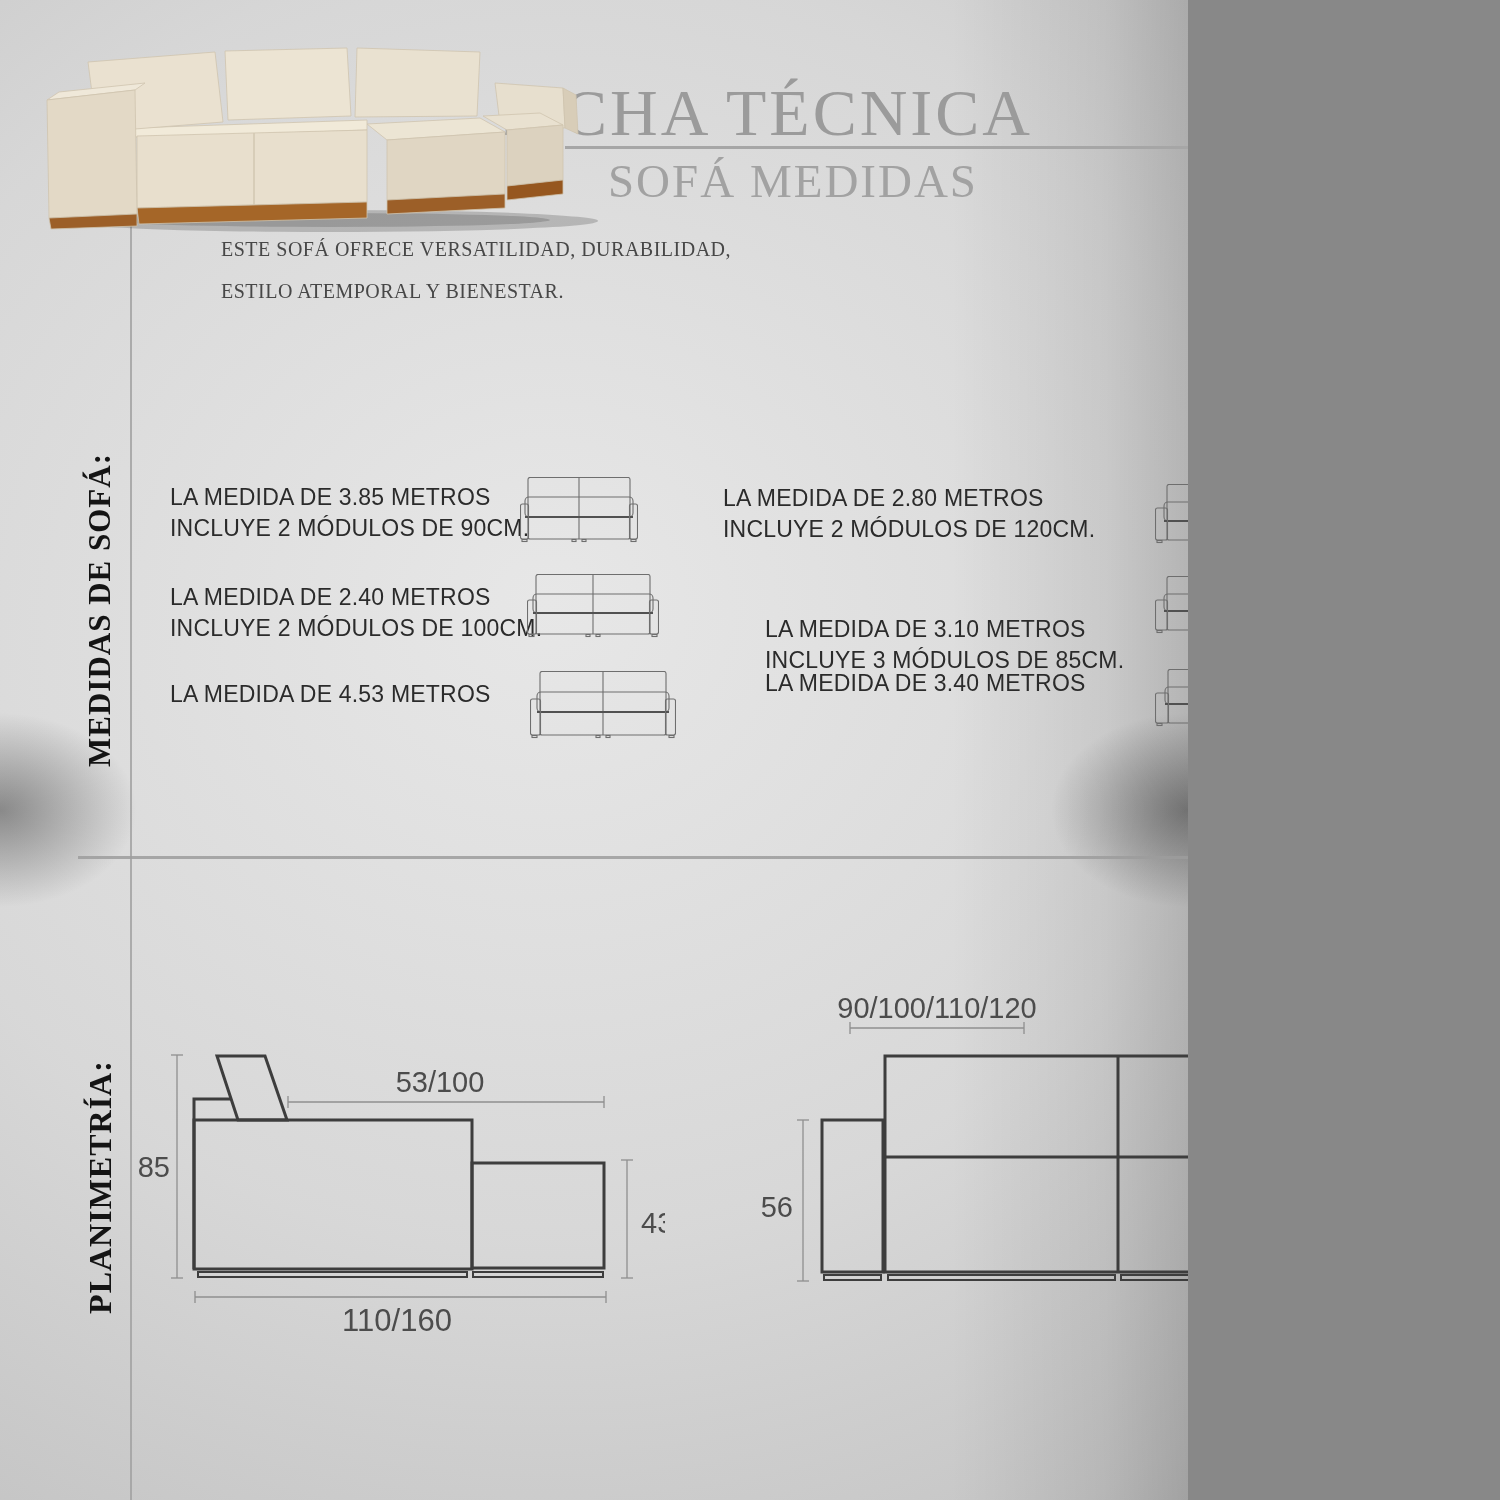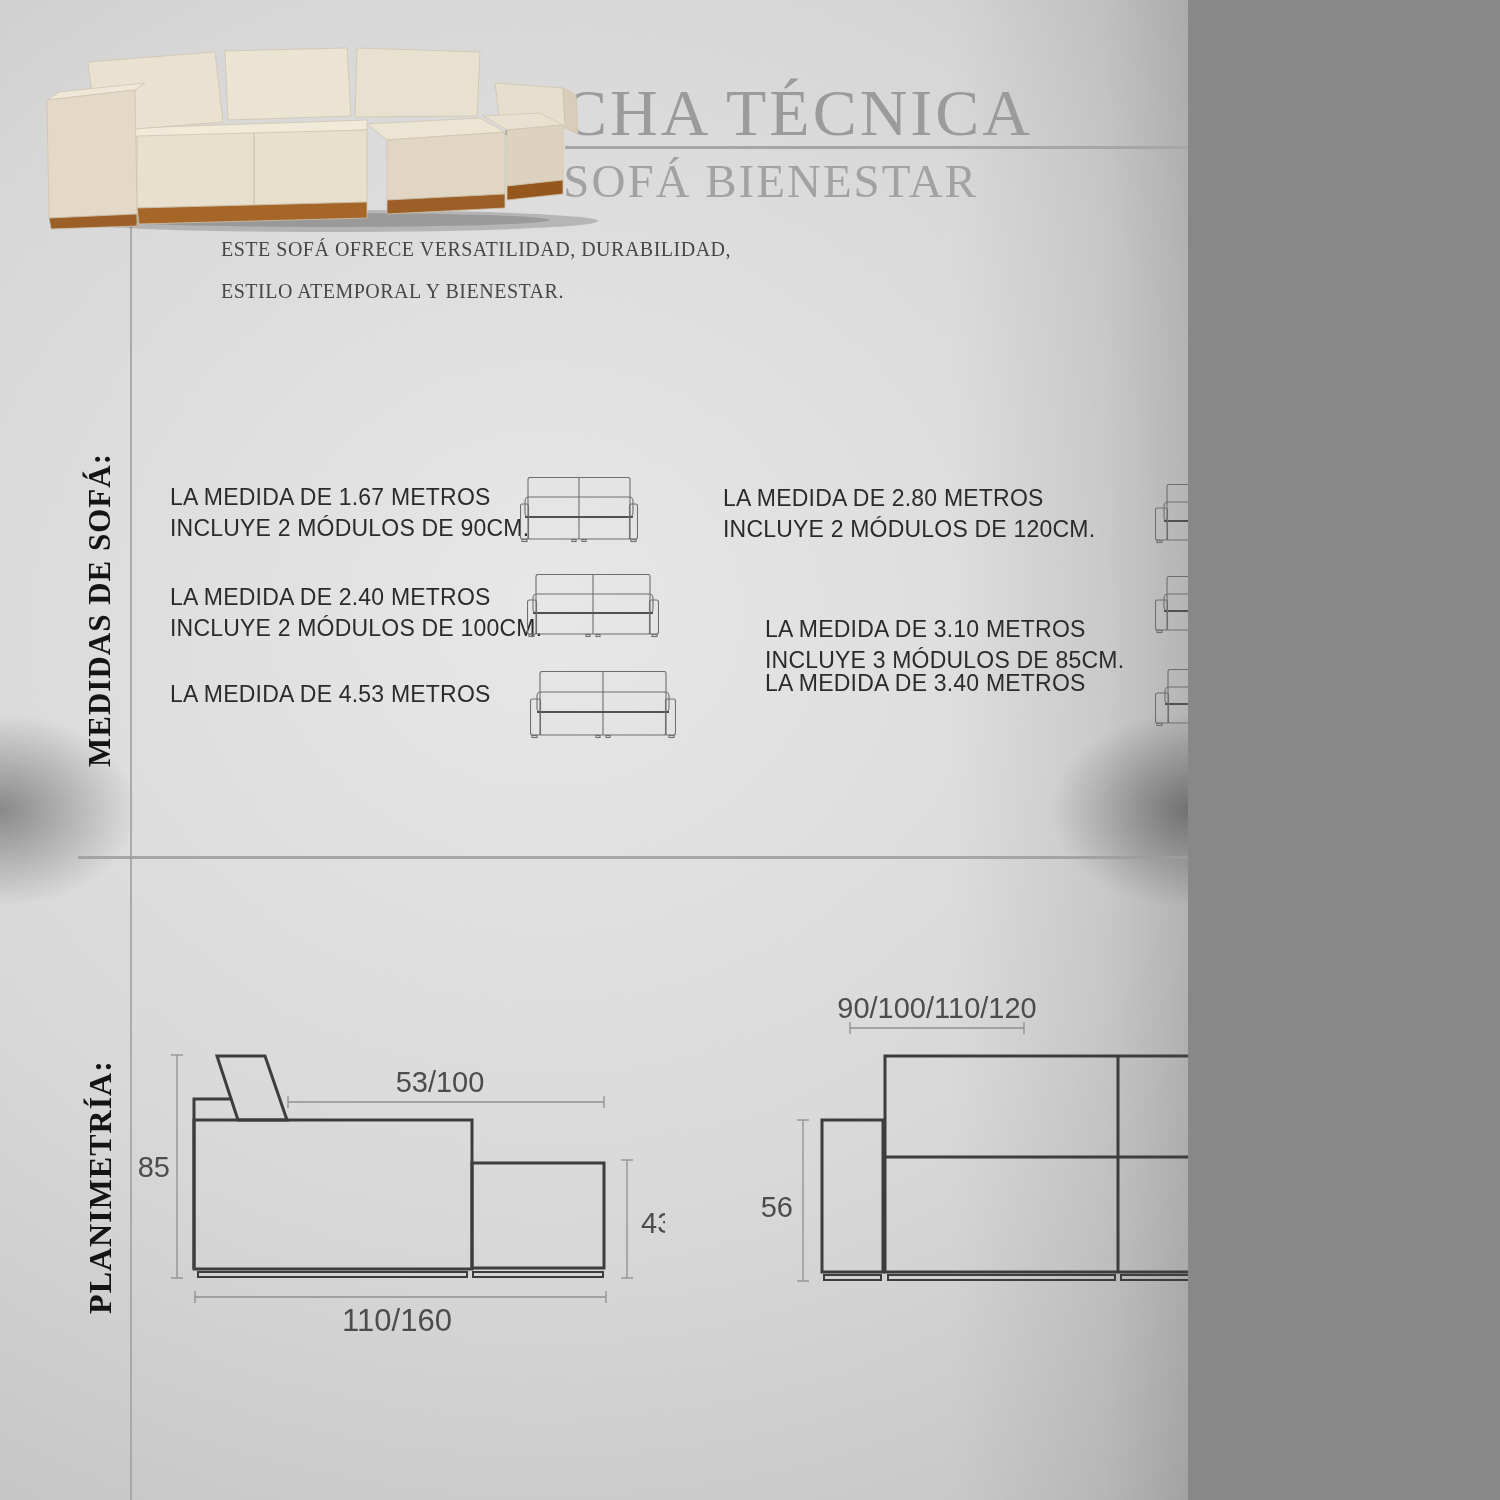--- a/index.html
+++ b/index.html
@@ -41,21 +41,21 @@
 
   <div class="layer vignette-left"></div>
   <div class="layer vignette-right"></div>
   <div class="layer right-shade"></div>
 
   <div class="abs v-rule"></div>
   <div class="abs section-rule"></div>
   <div class="abs header-rule"></div>
 
   <div class="abs serif title">FICHA TÉCNICA</div>
-  <div class="abs serif subtitle">SOFÁ BIENESTAR</div>
+  <div class="abs serif subtitle">SOFÁ MEDIDAS</div>
   <div class="abs serif description">
     <div>ESTE SOFÁ OFRECE VERSATILIDAD, DURABILIDAD,</div>
     <div>ESTILO ATEMPORAL Y BIENESTAR.</div>
   </div>
 
   <div class="abs" style="left:35px;top:28px;width:575px;height:205px;">
     <svg width="575" height="205" viewBox="0 0 575 205">
       <ellipse cx="295" cy="193" rx="268" ry="11" fill="rgba(80,80,80,0.28)"></ellipse>
       <ellipse cx="295" cy="192" rx="220" ry="7" fill="rgba(60,60,60,0.22)"></ellipse>
       <g stroke="#cfc4ae" stroke-width="0.8">
@@ -85,21 +85,21 @@
         <polygon points="12,72 100,62 102,186 14,190" fill="#e3d9c6"></polygon>
         <polygon points="14,190 102,186 102,198 16,201" fill="#9c5f28"></polygon>
       </g>
     </svg>
   </div>
 
   <div class="abs serif side-label medidas">MEDIDAS DE SOFÁ:</div>
   <div class="abs serif side-label planimetria">PLANIMETRÍA:</div>
 
   <div class="abs medida-text" style="left:170px;top:482px;">
-    <div>LA MEDIDA DE 1.67 METROS</div>
+    <div>LA MEDIDA DE 3.85 METROS</div>
     <div>INCLUYE 2 MÓDULOS DE 90CM.</div>
   </div>
   <div class="abs mini-sofa" style="left:520px;top:477px;width:118px;height:67px;"><svg width="118" height="67" viewBox="0 0 118 67" fill="none" stroke="#6e6e6e" stroke-width="1.1">
         <rect x="8" y="0.5" width="102" height="61.5" rx="2"></rect>
         <line x1="59.0" y1="0.5" x2="59.0" y2="62"></line>
         <rect x="5" y="20" width="108" height="20" rx="4"></rect>
         <line x1="5" y1="40" x2="113" y2="40" stroke="#515151" stroke-width="2"></line>
         <rect x="0.5" y="27" width="8" height="35" rx="2"></rect>
         <rect x="109.5" y="27" width="8" height="35" rx="2"></rect>
         <rect x="2.0" y="62.5" width="5" height="2" rx="0"></rect>

